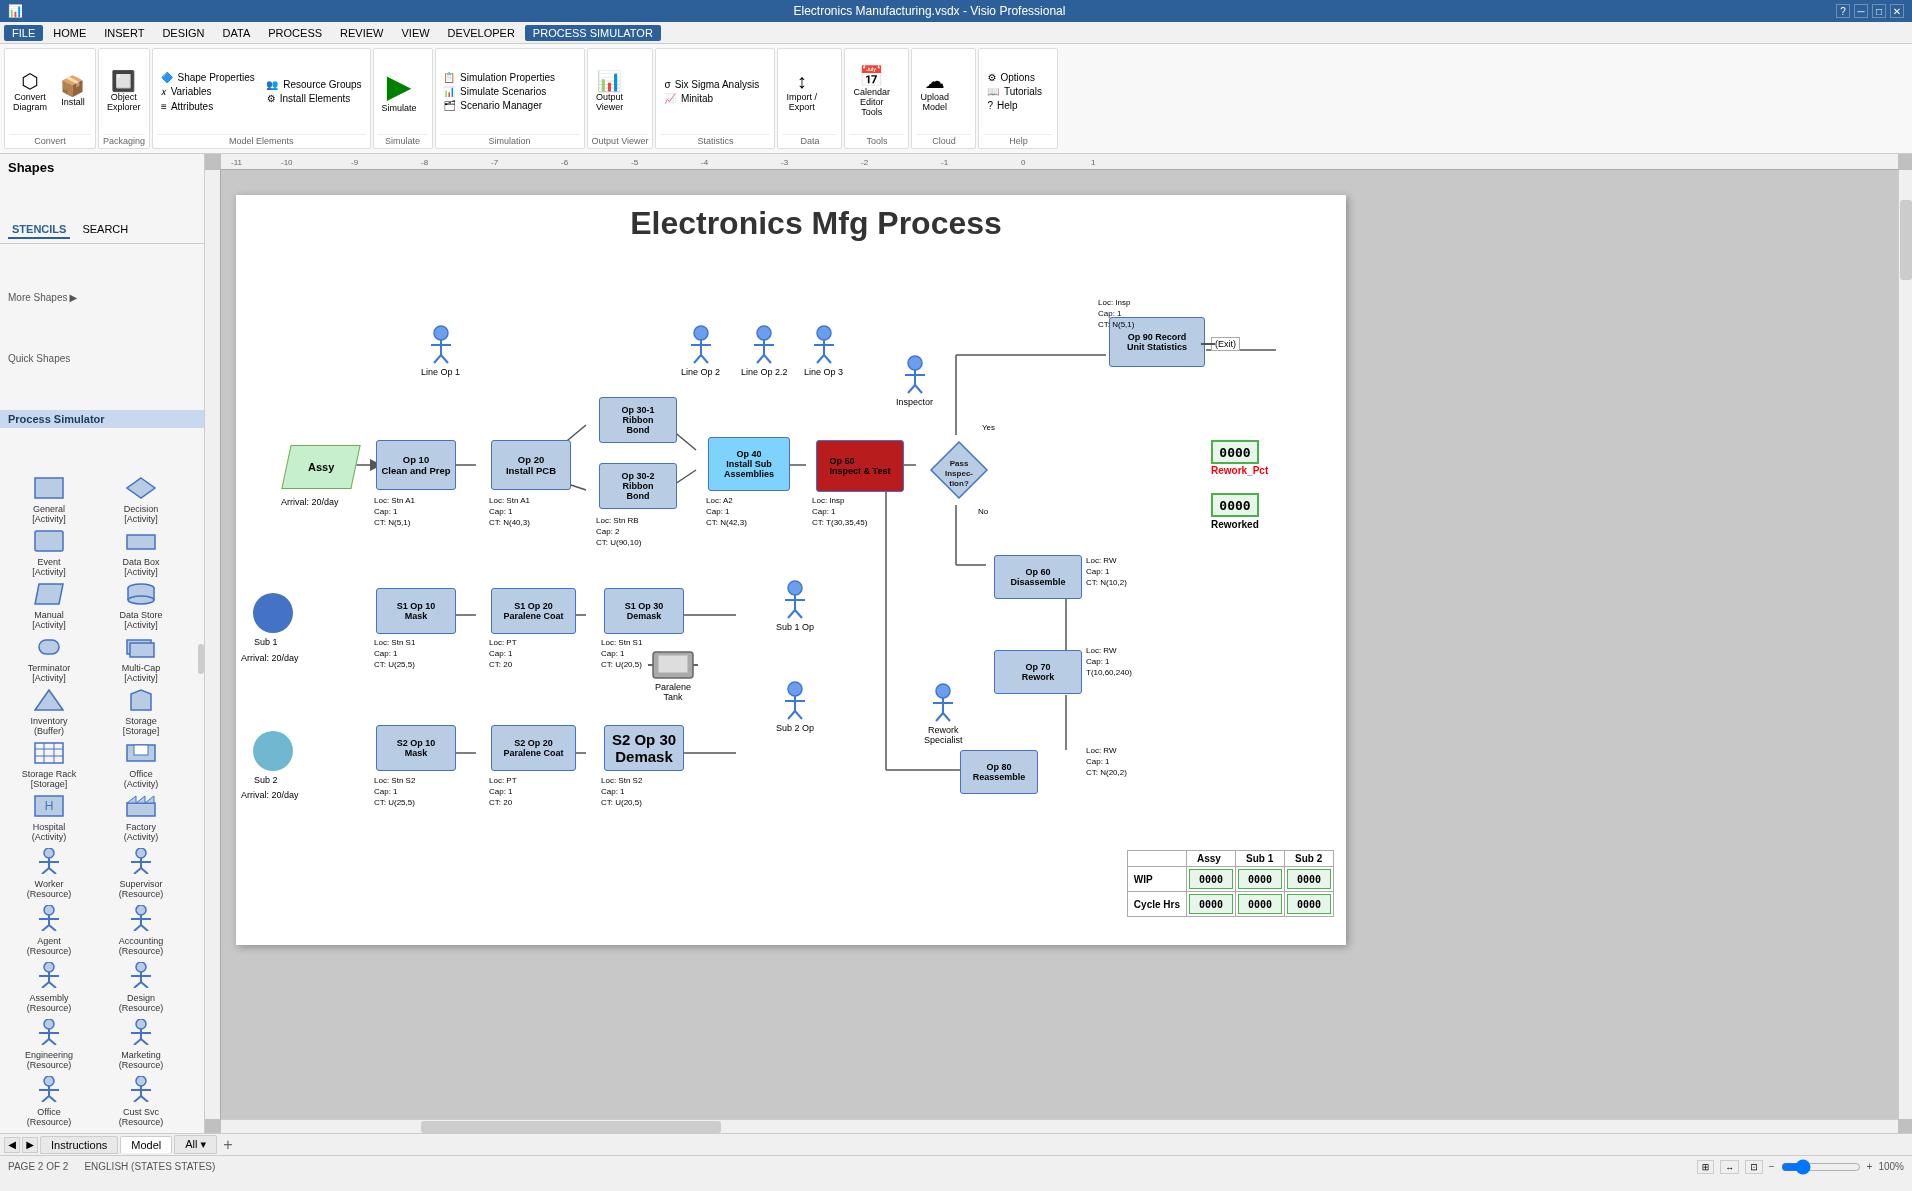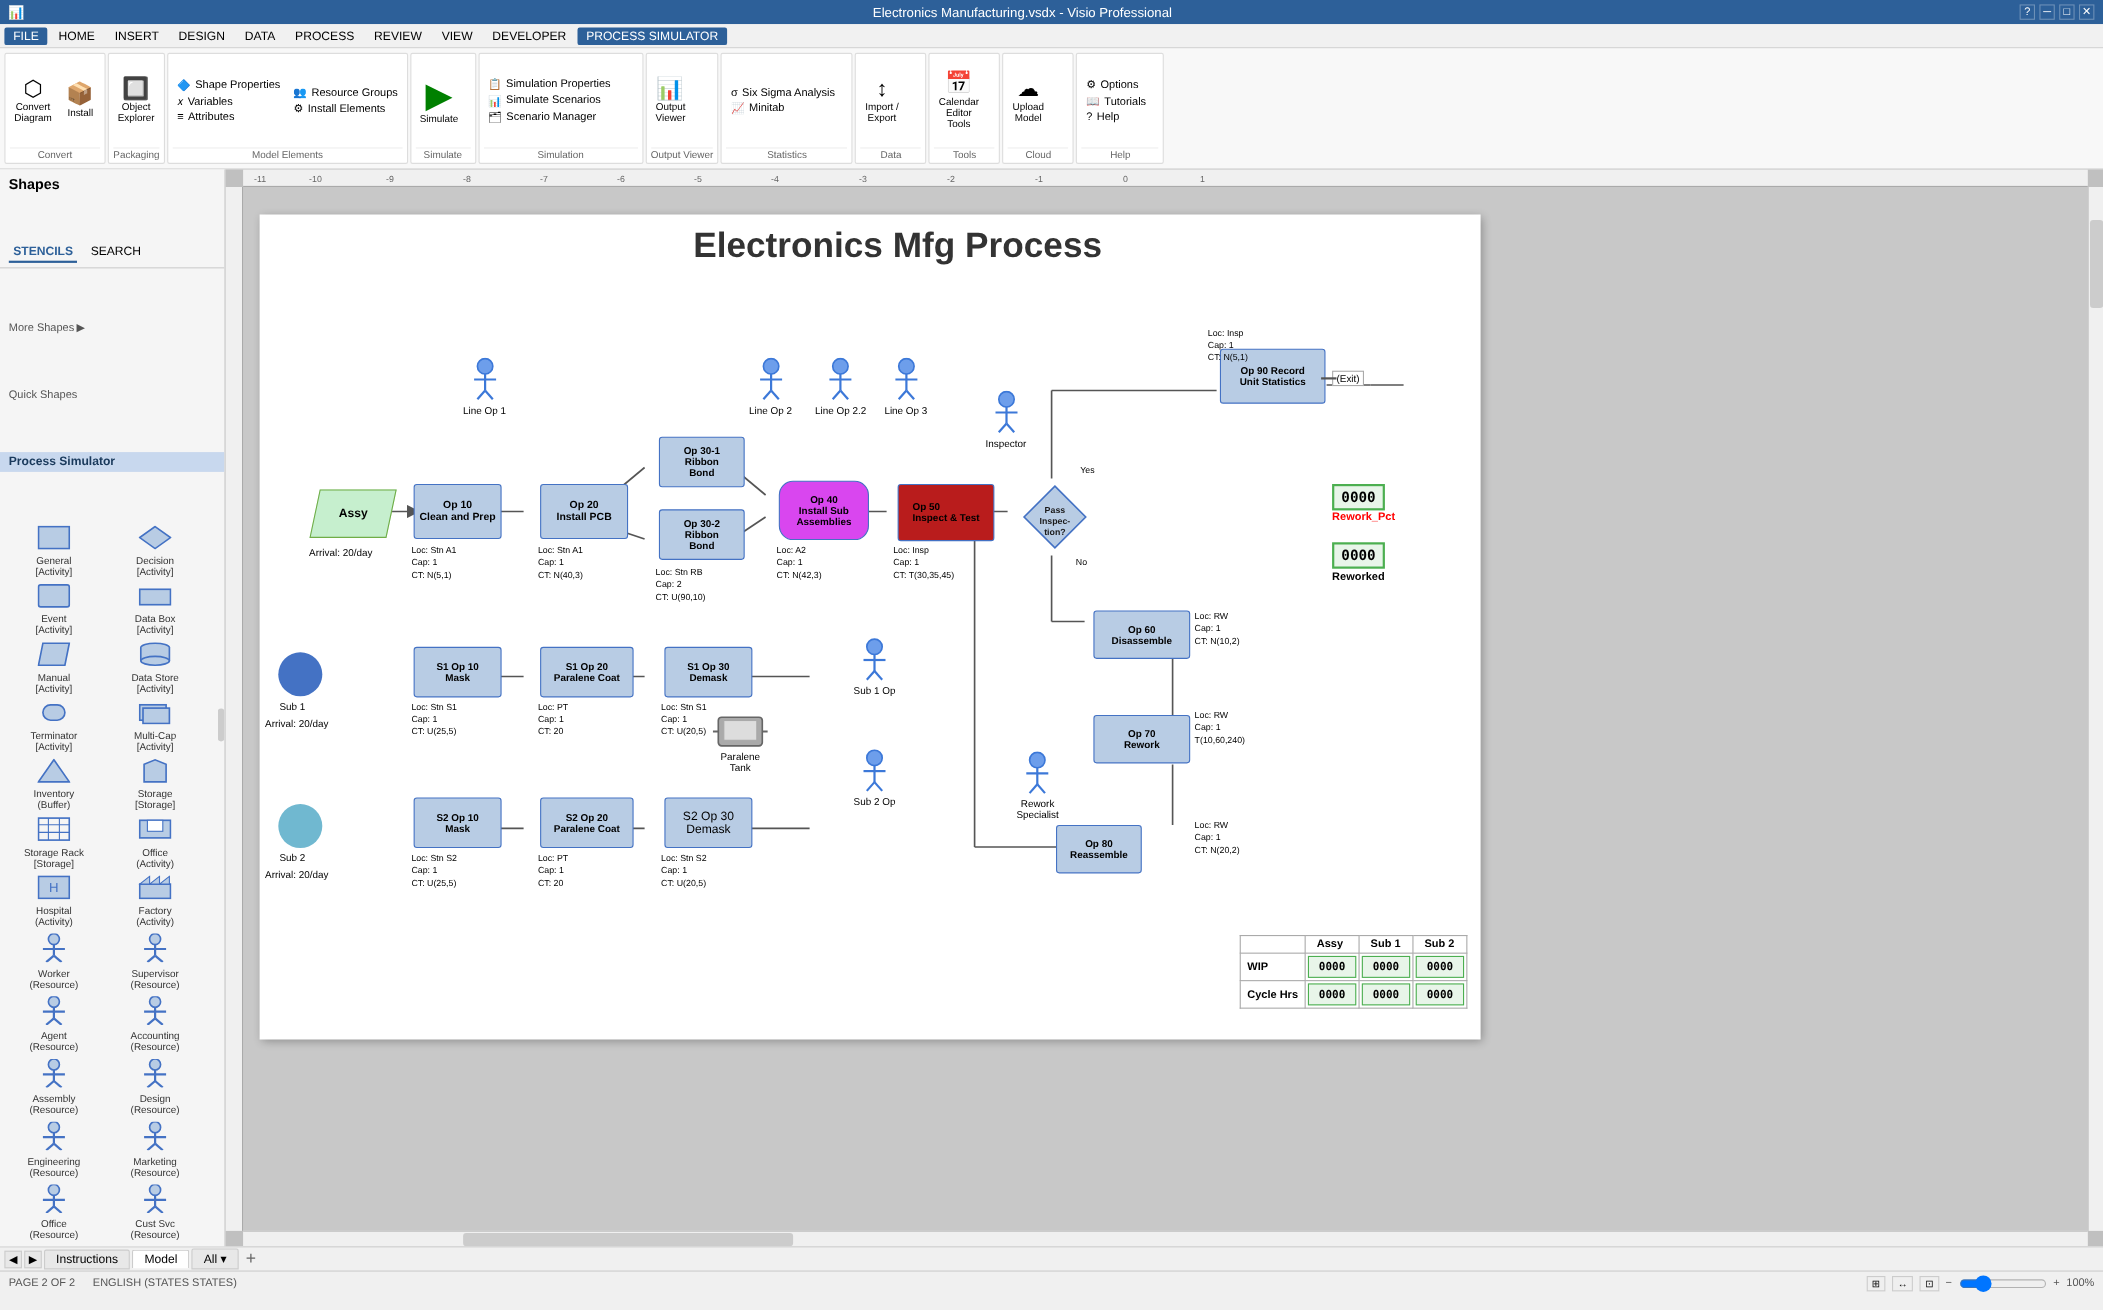--- a/index.html
+++ b/index.html
@@ -876,21 +876,21 @@
 
         <div style="position:absolute;top:202px;left:363px;width:78px;height:46px;background:#b8cce4;border:1.5px solid #4472c4;border-radius:3px;display:flex;align-items:center;justify-content:center;text-align:center;">
           <span style="font-size:9px;font-weight:bold;">Op 30-1<br>Ribbon<br>Bond</span>
         </div>
 
         <div style="position:absolute;top:268px;left:363px;width:78px;height:46px;background:#b8cce4;border:1.5px solid #4472c4;border-radius:3px;display:flex;align-items:center;justify-content:center;text-align:center;">
           <span style="font-size:9px;font-weight:bold;">Op 30-2<br>Ribbon<br>Bond</span>
         </div>
         <div style="position:absolute;top:320px;left:360px;font-size:8px;line-height:1.4;">Loc: Stn RB<br>Cap: 2<br>CT: U(90,10)</div>
 
-        <div style="position:absolute;top:242px;left:472px;width:82px;height:54px;background:#d946ef;border:1.5px solid #4472c4;border-radius:13px;display:flex;align-items:center;justify-content:center;text-align:center;">
+        <div style="position:absolute;top:242px;left:472px;width:82px;height:54px;background:#7dd3fc;border:1.5px solid #4472c4;border-radius:3px;display:flex;align-items:center;justify-content:center;text-align:center;">
           <span style="font-size:9px;font-weight:bold;">Op 40<br>Install Sub<br>Assemblies</span>
         </div>
         <div style="position:absolute;top:300px;left:470px;font-size:8px;line-height:1.4;">Loc: A2<br>Cap: 1<br>CT: N(42,3)</div>
 
         <div style="position:absolute;top:245px;left:580px;width:88px;height:52px;background:#b91c1c;border:1.5px solid #4472c4;border-radius:3px;display:flex;align-items:center;justify-content:center;text-align:left;">
           <span style="font-size:9px;font-weight:bold;">Op 50<br>Inspect &amp; Test</span>
         </div>
         <div style="position:absolute;top:300px;left:576px;font-size:8px;line-height:1.4;">Loc: Insp<br>Cap: 1<br>CT: T(30,35,45)</div>
 
         <div style="position:absolute;top:245px;left:693px;width:60px;height:60px;">
@@ -995,21 +995,21 @@
           <span style="font-size:9px;font-weight:bold;">S2 Op 10<br>Mask</span>
         </div>
         <div style="position:absolute;top:580px;left:138px;font-size:8px;line-height:1.4;">Loc: Stn S2<br>Cap: 1<br>CT: U(25,5)</div>
 
         <div style="position:absolute;top:530px;left:255px;width:85px;height:46px;background:#b8cce4;border:1.5px solid #4472c4;border-radius:3px;display:flex;align-items:center;justify-content:center;text-align:center;">
           <span style="font-size:9px;font-weight:bold;">S2 Op 20<br>Paralene Coat</span>
         </div>
         <div style="position:absolute;top:580px;left:253px;font-size:8px;line-height:1.4;">Loc: PT<br>Cap: 1<br>CT: 20</div>
 
         <div style="position:absolute;top:530px;left:368px;width:80px;height:46px;background:#b8cce4;border:1.5px solid #4472c4;border-radius:3px;display:flex;align-items:center;justify-content:center;text-align:center;">
-          <span style="font-size:11px;font-weight:normal;">S2 Op 30<br>Demask</span>
+          <span style="font-size:15px;font-weight:bold;">S2 Op 30<br>Demask</span>
         </div>
         <div style="position:absolute;top:580px;left:365px;font-size:8px;line-height:1.4;">Loc: Stn S2<br>Cap: 1<br>CT: U(20,5)</div>
 
         <div style="position:absolute;top:486px;left:540px;text-align:center;">
           <svg width="30" height="40">
               <circle cx="15" cy="8" r="7" fill="#6d9eeb" stroke="#3c78d8" stroke-width="1.5"></circle>
               <line x1="15" y1="15" x2="15" y2="30" stroke="#3c78d8" stroke-width="2"></line>
               <line x1="5" y1="20" x2="25" y2="20" stroke="#3c78d8" stroke-width="2"></line>
               <line x1="15" y1="30" x2="8" y2="38" stroke="#3c78d8" stroke-width="2"></line>
               <line x1="15" y1="30" x2="22" y2="38" stroke="#3c78d8" stroke-width="2"></line>

